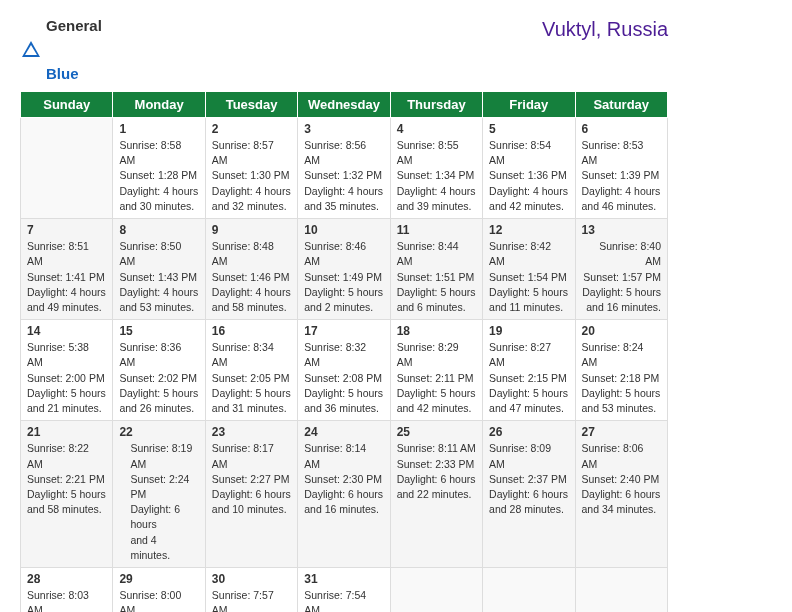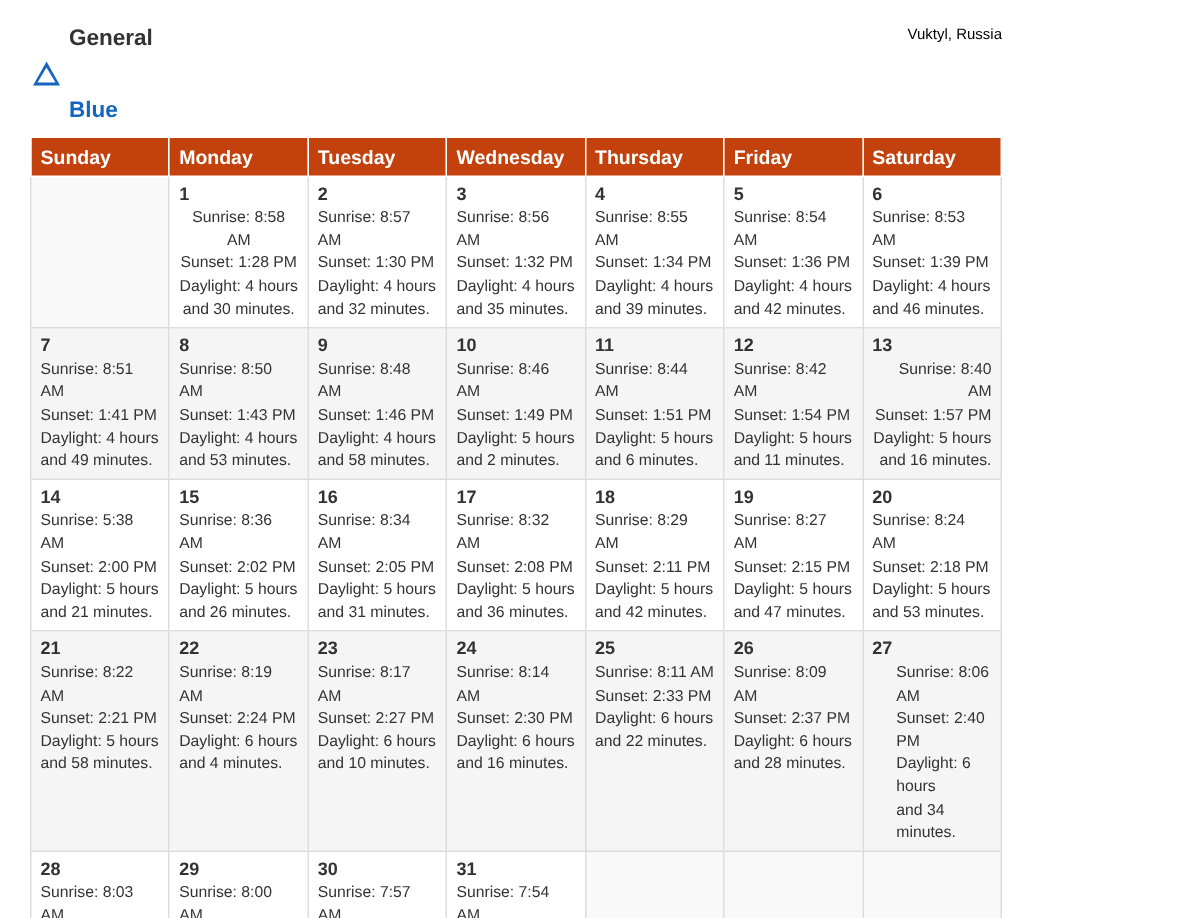--- a/index.html
+++ b/index.html
@@ -47,32 +47,32 @@
     }
     .title-block {
       text-align: right;
     }
     .month-title {
       font-size: 32px;
       color: #333;
       font-weight: normal;
     }
     .subtitle {
-      font-size: 10px;
-      color: #000000;
+      font-size: 20px;
+      color: #4c1d95;
     }
     table {
       width: 100%;
       border-collapse: collapse;
       table-layout: fixed;
     }
     thead tr th {
-      background-color: #c2410c;
+      background-color: #15803d;
       color: #fff;
-      text-align: left;
+      text-align: center;
       padding: 5px 6px;
       font-size: 13px;
       font-weight: bold;
       border: 1px solid #fff;
     }
     tbody tr td {
       vertical-align: top;
       padding: 4px 6px;
       font-size: 10.5px;
       color: #333;
@@ -126,21 +126,21 @@
           <th>Thursday</th>
           <th>Friday</th>
           <th>Saturday</th>
         </tr>
     </thead>
     <tbody id="calendar-body">
     <tr>
           <td class="empty"></td>
           <td>
             <span class="day-num">1</span>
-            <div class="day-info" style="white-space: pre-line; text-align: center;">Sunrise: 8:58 AM
+            <div class="day-info" style="white-space: pre-line;">Sunrise: 8:58 AM
 Sunset: 1:28 PM
 Daylight: 4 hours
 and 30 minutes.</div>
           </td>
           <td>
             <span class="day-num">2</span>
             <div class="day-info" style="white-space: pre-line;">Sunrise: 8:57 AM
 Sunset: 1:30 PM
 Daylight: 4 hours
 and 32 minutes.</div>
@@ -279,21 +279,21 @@
         <tr>
           <td>
             <span class="day-num">21</span>
             <div class="day-info" style="white-space: pre-line;">Sunrise: 8:22 AM
 Sunset: 2:21 PM
 Daylight: 5 hours
 and 58 minutes.</div>
           </td>
           <td>
             <span class="day-num">22</span>
-            <div class="day-info" style="white-space: pre-line;">Sunrise: 8:19 AM
+            <div class="day-info" style="white-space: pre-line; margin-left: 11px;">Sunrise: 8:19 AM
 Sunset: 2:24 PM
 Daylight: 6 hours
 and 4 minutes.</div>
           </td>
           <td>
             <span class="day-num">23</span>
             <div class="day-info" style="white-space: pre-line;">Sunrise: 8:17 AM
 Sunset: 2:27 PM
 Daylight: 6 hours
 and 10 minutes.</div>
@@ -314,21 +314,21 @@
           </td>
           <td>
             <span class="day-num">26</span>
             <div class="day-info" style="white-space: pre-line;">Sunrise: 8:09 AM
 Sunset: 2:37 PM
 Daylight: 6 hours
 and 28 minutes.</div>
           </td>
           <td>
             <span class="day-num">27</span>
-            <div class="day-info" style="white-space: pre-line; margin-left: 16px;">Sunrise: 8:06 AM
+            <div class="day-info" style="white-space: pre-line;">Sunrise: 8:06 AM
 Sunset: 2:40 PM
 Daylight: 6 hours
 and 34 minutes.</div>
           </td>
         </tr>
         <tr>
           <td>
             <span class="day-num">28</span>
             <div class="day-info" style="white-space: pre-line;">Sunrise: 8:03 AM
 Sunset: 2:43 PM

